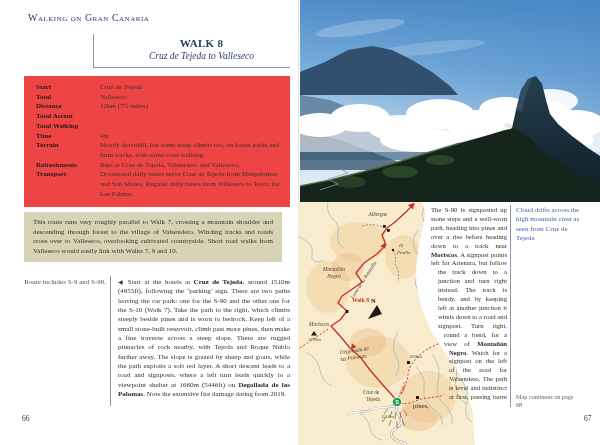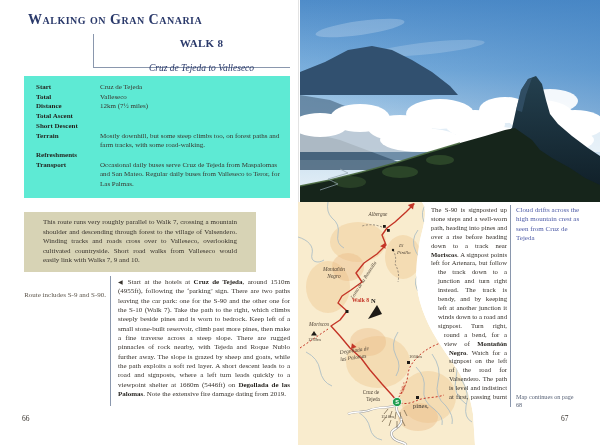--- a/index.html
+++ b/index.html
@@ -1,49 +1,49 @@
 <!DOCTYPE html>
 <html><head>
 <meta charset="utf-8">
 <style>
   html,body{margin:0;padding:0;}
   .spread{position:relative;width:600px;height:445px;background:#ffffff;overflow:hidden;
           font-family:"Liberation Serif","DejaVu Serif",serif;color:#37322c;}
   .abs{position:absolute;}
 
   
-  .running-head{left:28px;top:12px;font-size:14px;font-weight:bold;color:#2b3a6b;
+  .running-head{left:28px;top:12px;font-size:10px;font-weight:normal;color:#2b3a6b;
                 font-variant:small-caps;letter-spacing:.5px;}
   .title-block{left:113px;top:37px;width:177px;text-align:center;color:#2b3a6b;}
   .walk-title{font-size:11px;font-weight:bold;letter-spacing:.3px;}
-  .walk-subtitle{font-size:9.5px;font-style:italic;margin-top:14px;}
+  .walk-subtitle{font-size:9.5px;font-style:italic;margin-top:2px;}
   .title-vrule{left:93px;top:34px;width:1px;height:33px;background:#8a97ad;}
   .title-hrule{left:93px;top:67px;width:197px;height:1px;background:#8a97ad;}
 
-  .info-box{left:24px;top:76px;width:266px;background:#5eead4;padding:7px 10px 8px 12px;
+  .info-box{left:24px;top:76px;width:266px;background:#ef4444;padding:7px 10px 8px 12px;
             box-sizing:border-box;font-size:7px;line-height:9.7px;}
   .info-row{display:flex;}
   .info-label{width:64px;flex:0 0 64px;font-weight:bold;color:#221f1b;}
   .info-value{flex:1;color:#3a352e;}
 
-  .intro-box{left:24px;top:212px;width:232px;background:#d7d3b5;padding:6px 19px;
+  .intro-box{left:24px;top:212px;width:258px;background:#d7d3b5;padding:6px 9px;
              box-sizing:border-box;font-size:7px;line-height:9.6px;text-align:justify;}
 
-  .margin-note{left:24px;top:291px;width:82px;text-align:right;font-size:7px;
+  .margin-note{left:24px;top:278px;width:82px;text-align:right;font-size:7px;
                line-height:9.4px;color:#5d564c;}
   .margin-vrule{left:110px;top:276px;width:1px;height:130px;background:#8a97ad;}
 
   .left-text{left:118px;top:277px;width:172px;font-size:7px;line-height:9.35px;
              text-align:justify;}
   .left-text b,.right-text b{font-weight:bold;color:#221f1b;}
   .route-marker{font-family:"DejaVu Sans",sans-serif;font-size:6px;}
 
   .page-num{font-size:7.5px;color:#37322c;text-align:center;}
   .page-num-left{left:22px;top:414px;}
-  .page-num-right{left:561px;top:414px;}
+  .page-num-right{left:584px;top:414px;}
 
   
   .photo{left:300px;top:0;width:300px;height:202px;}
   .map-svg{left:298px;top:202px;width:177px;height:243px;}
   .page-seam{left:298px;top:0;width:1px;height:445px;background:#e3e3e3;}
 
   .right-text{left:413px;top:206px;width:94px;font-size:6.7px;line-height:8.9px;
               text-align:justify;}
   .sp{float:left;clear:left;}
   .sp1{width:18px;height:55px;} .sp2{width:5px;height:65px;} .sp3{width:25px;height:9px;}
@@ -80,28 +80,33 @@
       <span class="info-value">Valleseco</span>
     </div>
     <div class="info-row">
       <span class="info-label">Distance</span>
       <span class="info-value">12km (7½ miles)</span>
     </div>
     <div class="info-row">
       <span class="info-label">Total Ascent</span>
     </div>
     <div class="info-row">
-      <span class="info-label">Short Descent</span>
+      <span class="info-label">Total Walking</span>
+    </div>
+    <div class="info-row">
+      <span class="info-label">Time</span>
+      <span class="info-value">4hr</span>
     </div>
     <div class="info-row">
       <span class="info-label">Terrain</span>
       <span class="info-value">Mostly downhill, but some steep climbs too, on forest paths and farm tracks, with some road-walking.</span>
     </div>
     <div class="info-row">
       <span class="info-label">Refreshments</span>
+      <span class="info-value">Bars at Cruz de Tejeda, Valsendero and Valleseco.</span>
     </div>
     <div class="info-row">
       <span class="info-label">Transport</span>
       <span class="info-value">Occasional daily buses serve Cruz de Tejeda from Maspalomas and San Mateo. Regular daily buses from Valleseco to Teror, for Las Palmas.</span>
     </div>
   </div>
 
   <div class="abs intro-box">This route runs very roughly parallel to Walk 7, crossing a mountain shoulder and descending through forest to the village of Valsendero. Winding tracks and roads cross over to Valleseco, overlooking cultivated countryside. Short road walks from Valleseco would easily link with Walks 7, 9 and 10.</div>
 
   <div class="abs margin-note">Route includes S-9 and S-90.</div>

